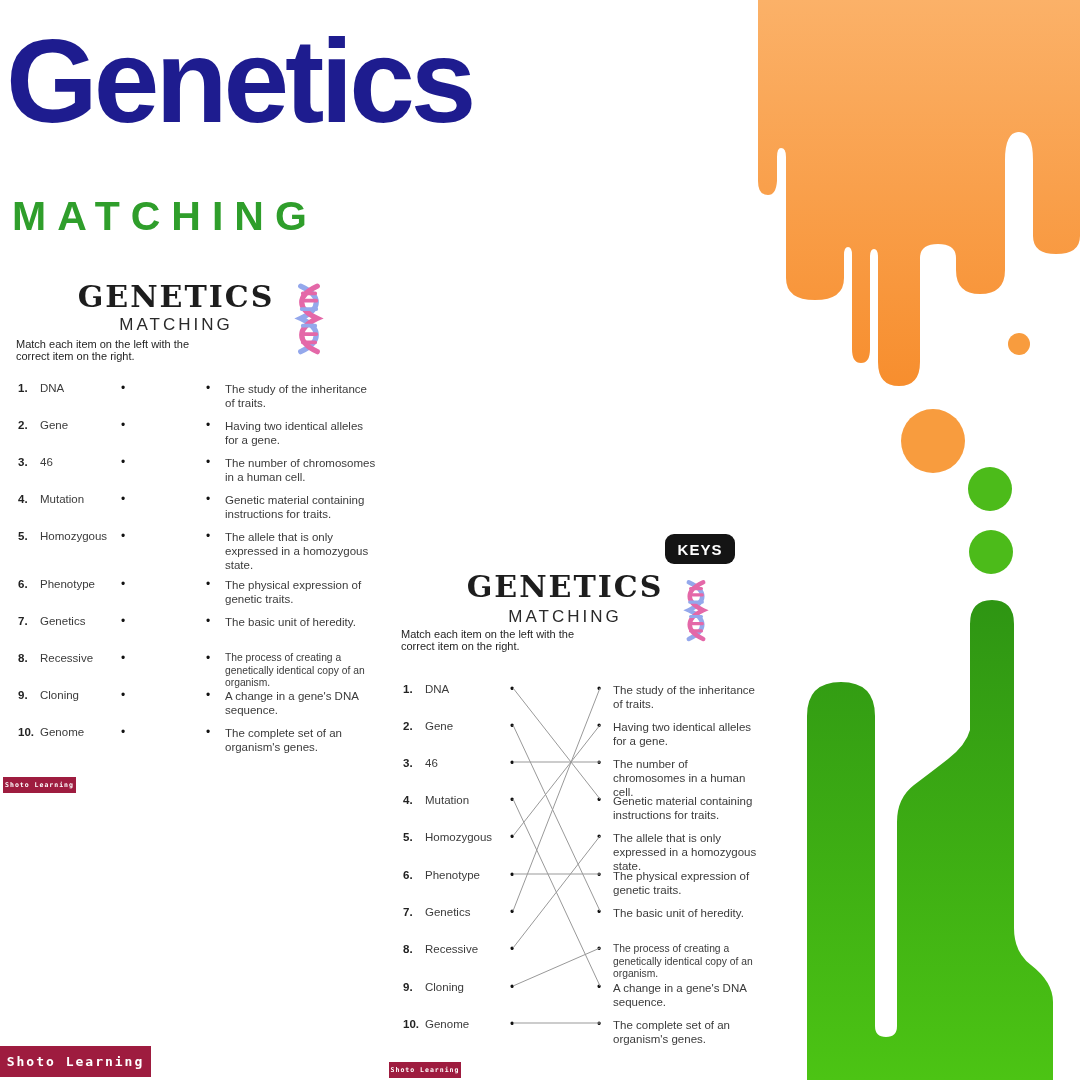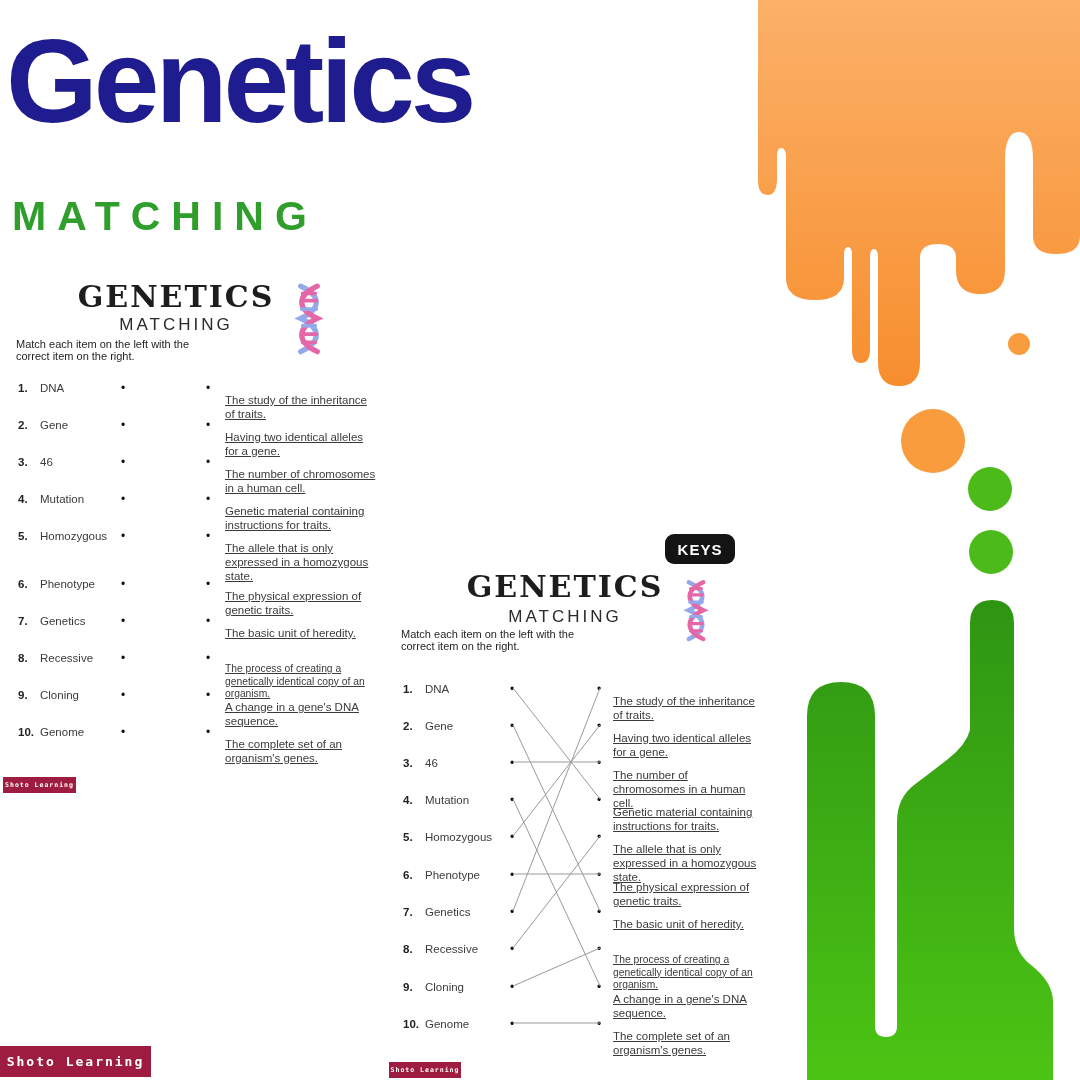--- a/index.html
+++ b/index.html
@@ -50,21 +50,21 @@
     position:absolute;left:280px;top:4px;width:70px;height:30px;
     background:#141414;border-radius:9px;color:#ffffff;
     display:flex;align-items:center;justify-content:center;
     font-size:15px;font-weight:700;letter-spacing:1px;
   }
   
   .row{position:absolute;left:0;width:100%;height:36px;font-size:11.5px;color:#3b3b3b;}
   .row .num{position:absolute;left:18px;top:0;font-weight:700;color:#222;}
   .row .term{position:absolute;left:40px;top:0;}
   .row .dot{position:absolute;top:-1px;font-size:12px;color:#111;}
-  .row .def{position:absolute;top:11px;line-height:14px;text-decoration:underline;}
+  .row .def{position:absolute;top:0;line-height:14px;}
   .row.small .def{font-size:10.3px;line-height:12.5px;}
   #sheet1 .dot.d1{left:121px;}
   #sheet1 .dot.d2{left:206px;}
   #sheet1 .def{left:225px;width:152px;}
   #sheet2 .dot.d1{left:125px;}
   #sheet2 .dot.d2{left:212px;}
   #sheet2 .def{left:228px;width:150px;}
   #sheet1 .r1{top:114px}#sheet1 .r2{top:151px}#sheet1 .r3{top:188px}#sheet1 .r4{top:225px}
   #sheet1 .r5{top:262px}#sheet1 .r6{top:310px}#sheet1 .r7{top:347px}#sheet1 .r8{top:384px}
   #sheet1 .r9{top:421px}#sheet1 .r10{top:458px}

